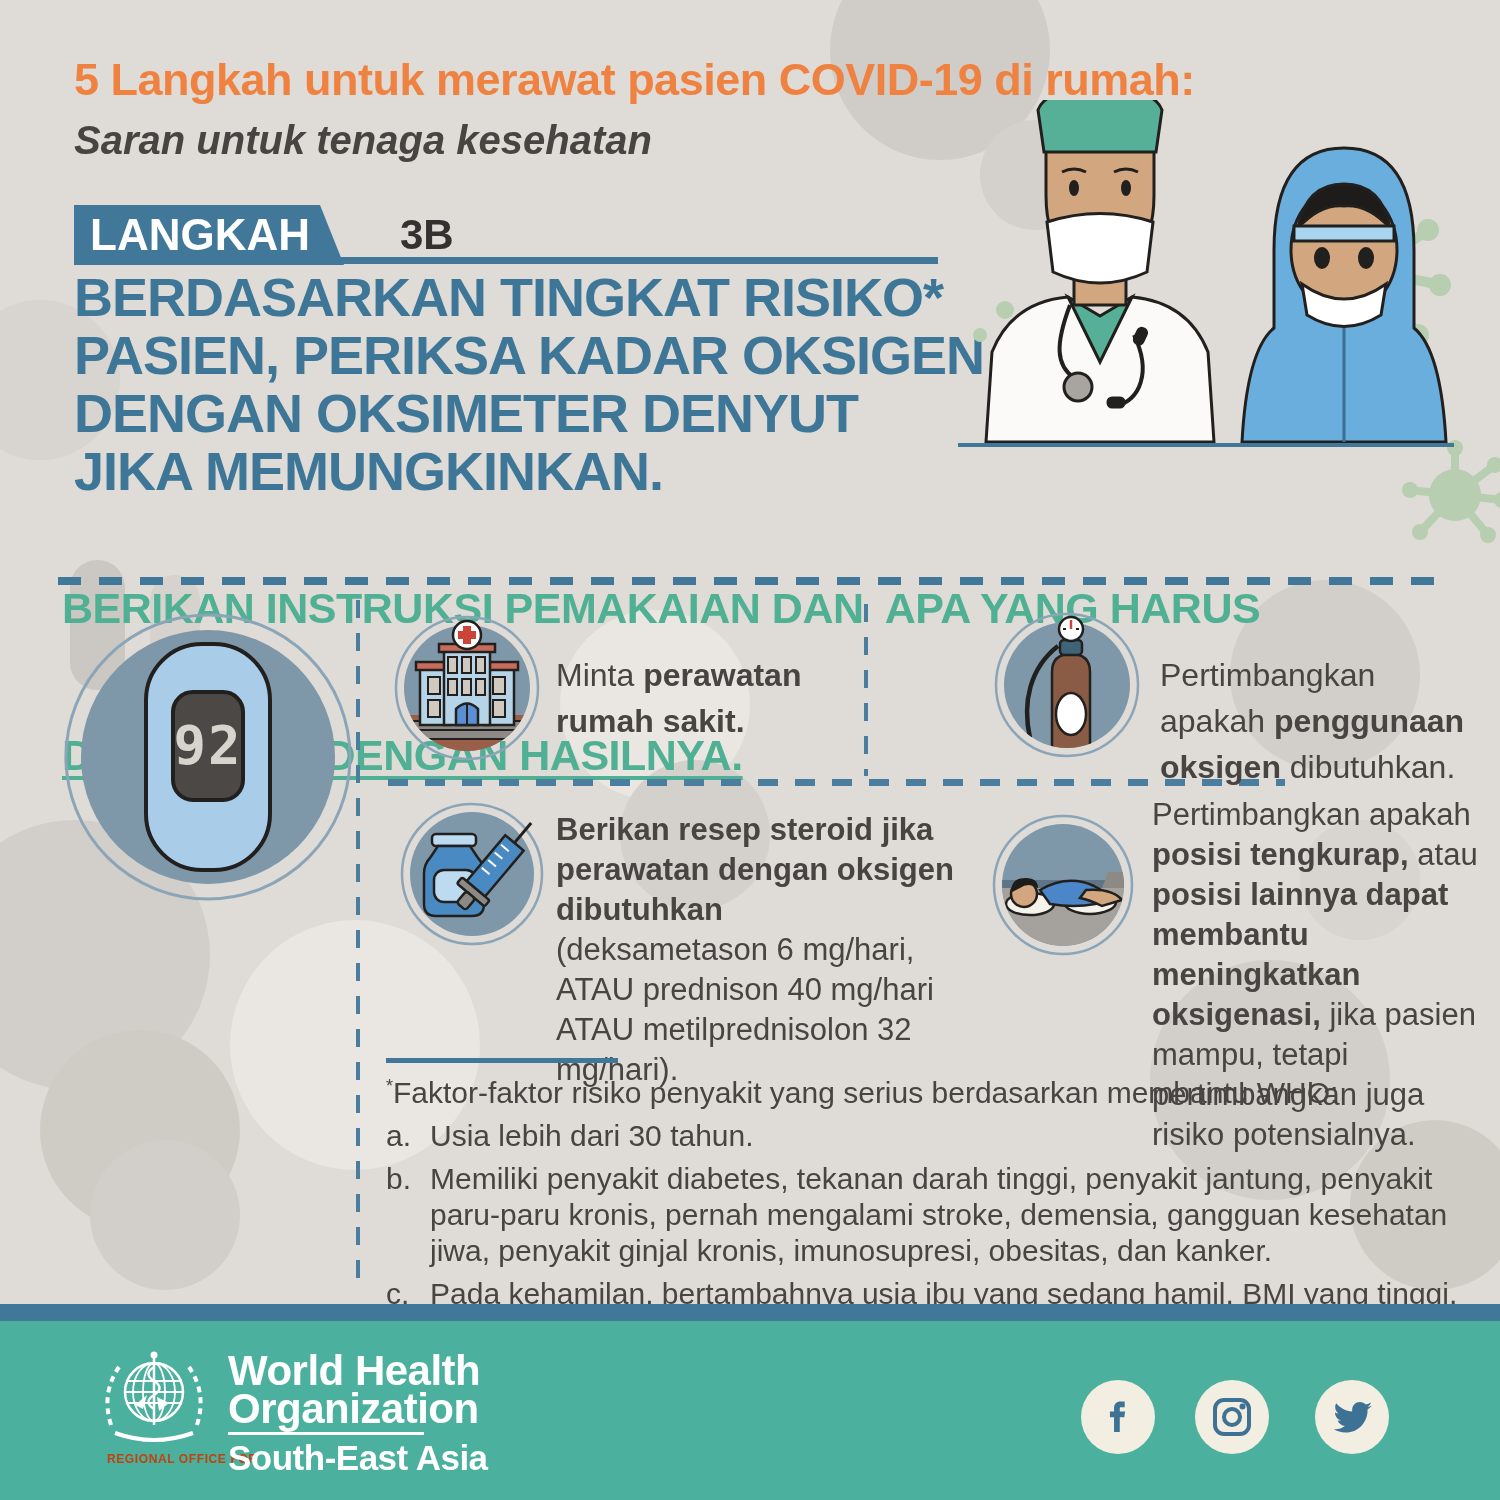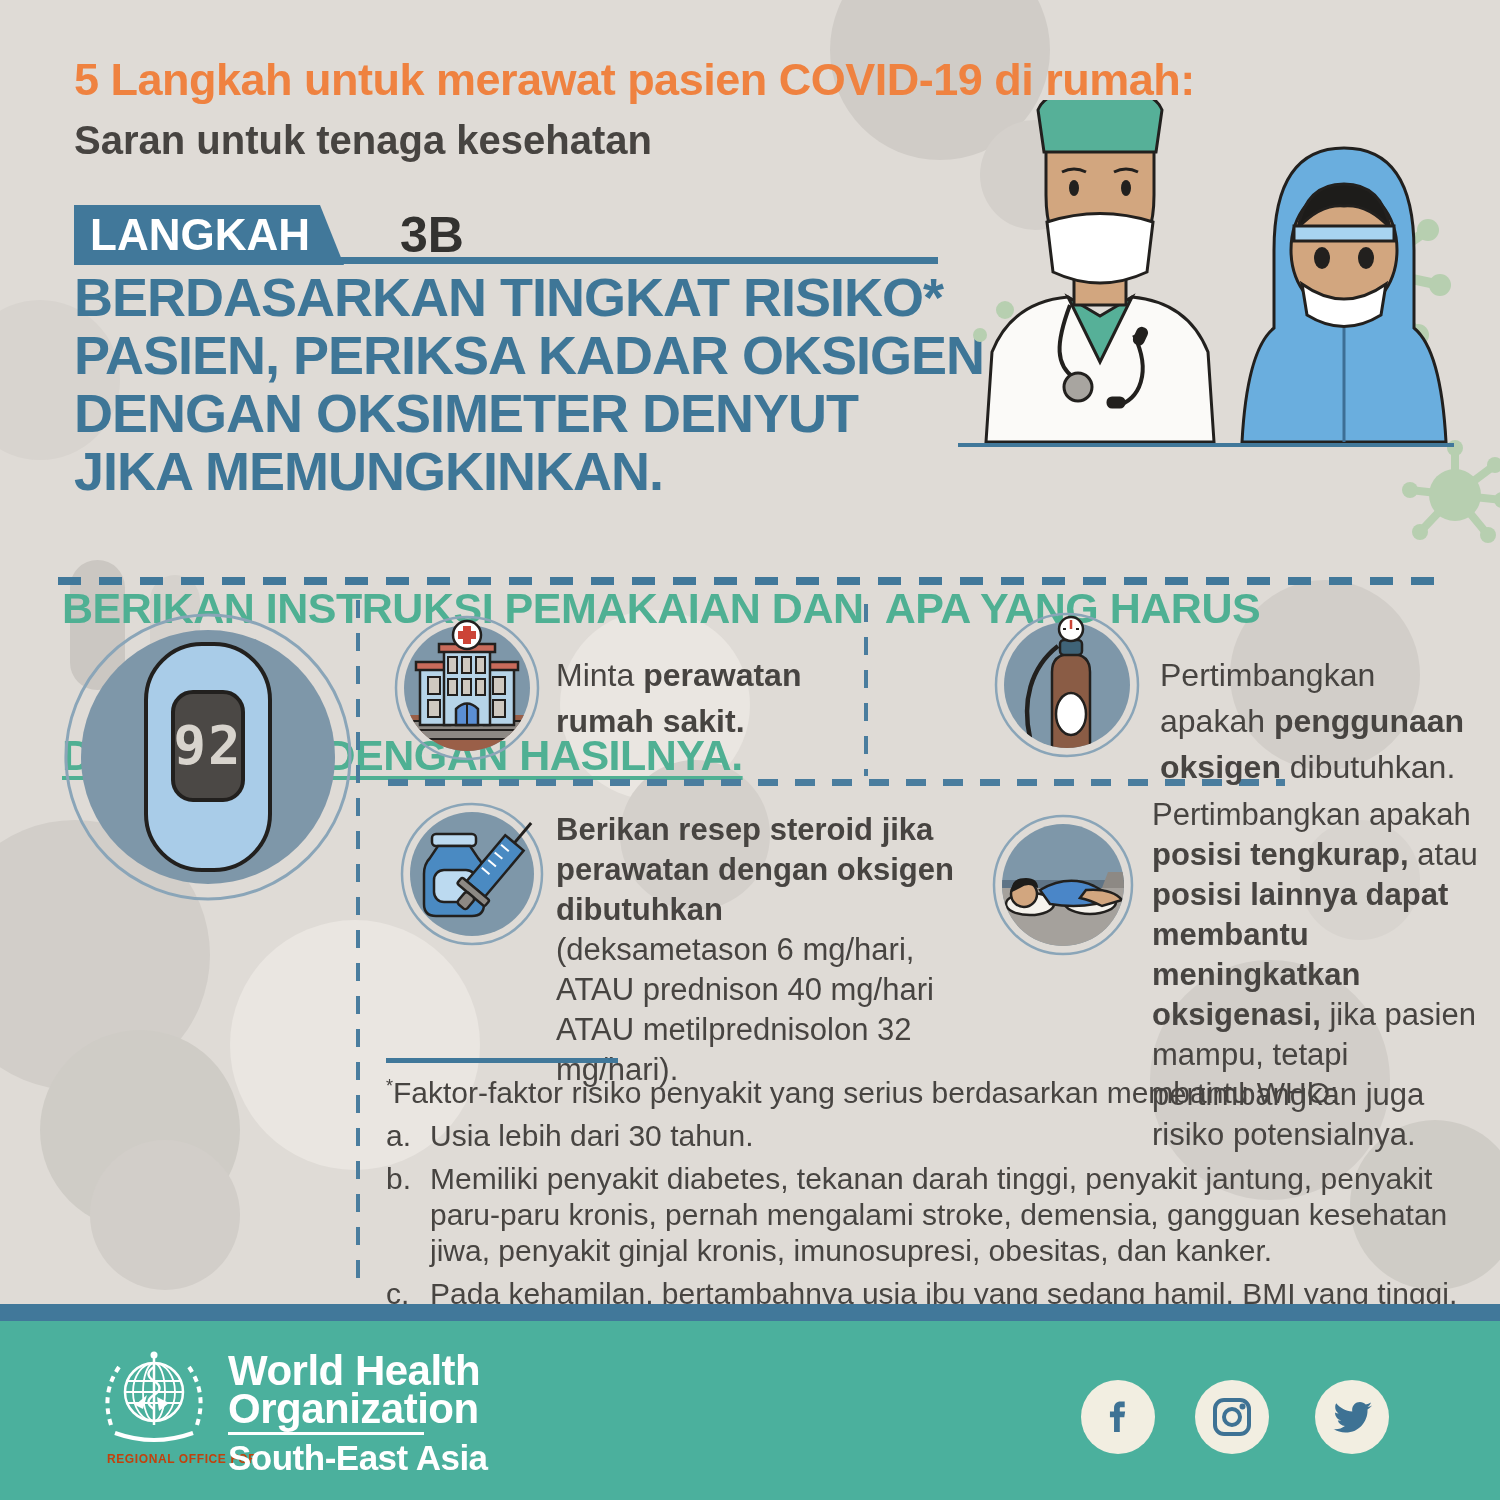--- a/index.html
+++ b/index.html
@@ -4,25 +4,25 @@
 <style>
   html,body{margin:0;padding:0;background:#b0aca7;}
   .canvas{position:relative;width:1500px;height:1500px;margin:0 auto;background:#dfdbd6;overflow:hidden;
           font-family:"Liberation Sans",sans-serif;color:#474441;}
   .abs{position:absolute;}
   
   .blob{position:absolute;border-radius:50%;}
   .pill{position:absolute;border-radius:60px;}
   
   .title{left:74px;top:54px;font-size:45px;font-weight:800;color:#ef8240;letter-spacing:-0.5px;white-space:nowrap;}
-  .subtitle{left:74px;top:118px;font-size:40px;font-weight:700;color:#474441;}
+  .subtitle{left:74px;top:118px;font-size:40px;font-weight:700;font-style:italic;color:#474441;}
   .badge-row{left:74px;top:205px;display:flex;align-items:flex-end;gap:40px;}
   .badge-flag{background:#41789a;color:#ffffff;font-size:44px;font-weight:800;line-height:60px;
               padding:0 34px 0 16px;clip-path:polygon(0 0,calc(100% - 24px) 0,100% 100%,0 100%);}
-  .badge-num{font-size:50px;font-weight:800;color:#333230;margin-left:16px;line-height:60px;}
+  .badge-num{font-size:42px;font-weight:800;color:#333230;margin-left:16px;line-height:60px;}
   .badge-rule{left:74px;top:257px;width:864px;height:7px;background:#41789a;}
   .heading{left:74px;top:268px;font-size:54px;font-weight:800;color:#3e7697;line-height:58px;letter-spacing:-1px;}
   .instr{left:62px;top:486px;font-size:43px;font-weight:800;color:#4fb093;line-height:49px;letter-spacing:-0.5px;white-space:pre-wrap;}
   .instr .u{text-decoration:underline;text-decoration-thickness:4px;text-underline-offset:6px;}
   .divider-main{left:58px;top:577px;width:1384px;height:8px;
       background:repeating-linear-gradient(90deg,#41789a 0 23px,rgba(0,0,0,0) 23px 41px);}
   .vdash{width:4px;background:repeating-linear-gradient(180deg,#4a7d9e 0 18px,rgba(0,0,0,0) 18px 33px);}
   .hdash{height:7px;background:repeating-linear-gradient(90deg,#4a7d9e 0 20px,rgba(0,0,0,0) 20px 37px);}
   
   .condition{left:25px;top:855px;width:315px;text-align:center;font-size:42px;font-weight:800;

